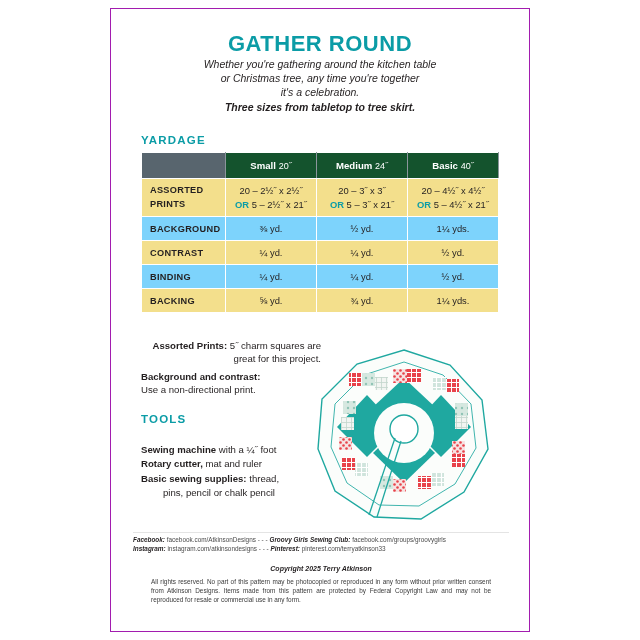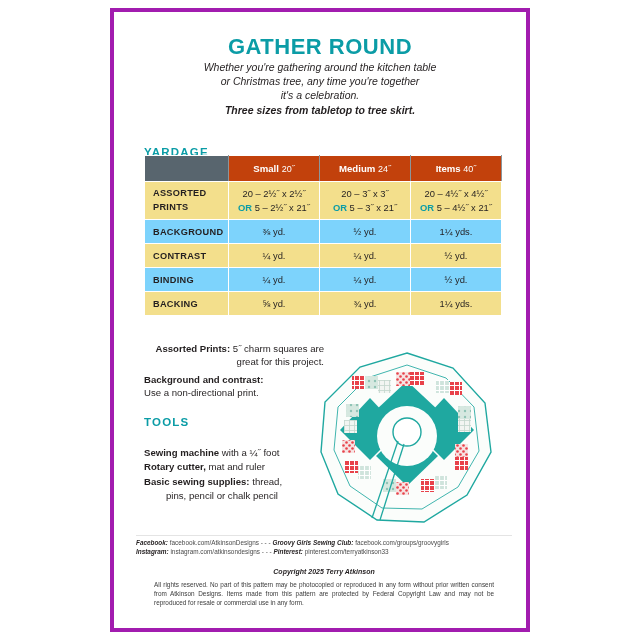--- a/index.html
+++ b/index.html
@@ -3,54 +3,54 @@
 <meta charset="utf-8">
 <style>
   html,body{margin:0;padding:0;}
   body{
     width:640px;height:640px;background:#ffffff;
     font-family:"Liberation Sans", sans-serif;
     color:#231f20;overflow:hidden;
   }
   .page{
     position:absolute;left:110px;top:8px;width:420px;height:624px;
-    background:#fff;border:4px solid #a21caf;box-sizing:border-box;
+    background:#fff;border:1px solid #a21caf;box-sizing:border-box;
   }
   .inner{position:absolute;left:0;top:0;width:100%;height:100%;}
 
   
   .title{
     position:absolute;left:0;top:22px;width:100%;text-align:center;
     font-size:22px;font-weight:bold;letter-spacing:.5px;color:#0b9ca6;
   }
   .subtitle{
     position:absolute;left:0;top:48px;width:100%;text-align:center;
     font-style:italic;font-size:10.5px;line-height:14.2px;color:#231f20;
   }
   .subtitle .strong{font-weight:bold;}
 
   
   .sect{
     position:absolute;font-size:11.5px;font-weight:bold;
     letter-spacing:1.2px;color:#0b9ca6;
   }
-  #sect-yardage{left:30px;top:134px;}
+  #sect-yardage{left:30px;top:125px;}
   #sect-tools{left:30px;top:404px;}
 
   
   .tbl{
     position:absolute;left:30px;top:143px;width:357px;
     border-collapse:collapse;table-layout:fixed;
   }
   .tbl td,.tbl th{
     border:1px solid #fff;padding:0;vertical-align:middle;
     font-size:9.4px;color:#231f20;
   }
   .tbl thead th{
-    background:#c2410c;color:#ffffff;height:25px;
+    background:#14532d;color:#ffffff;height:25px;
     font-weight:bold;font-size:9.6px;text-align:center;
     border-left:1px solid #8b959b;border-right:1px solid #8b959b;
   }
   .tbl thead th.blank{background:#58656e;border-left:none;}
   .tbl thead th .sz{font-weight:normal;font-size:9px;}
   .col-lbl{width:84px;}
   .col-d{width:91px;}
   td.lbl{
     font-weight:bold;font-size:9.2px;letter-spacing:.3px;
     padding-left:8px;text-align:left;
@@ -123,21 +123,21 @@
         <th class="blank"></th>
         <th>
           <span>Small</span>
           <span class="sz">20˝</span>
         </th>
         <th>
           <span>Medium</span>
           <span class="sz">24˝</span>
         </th>
         <th>
-          <span>Items</span>
+          <span>Basic</span>
           <span class="sz">40˝</span>
         </th>
       </tr>
     </thead>
     <tbody>
       <tr class="y tall">
         <td class="lbl">ASSORTED PRINTS</td>
         <td class="val">
           <div>20 – 2½˝ x 2½˝</div>
           <div><span class="orx">OR</span><span> 5 – 2½˝ x 21˝</span></div>

